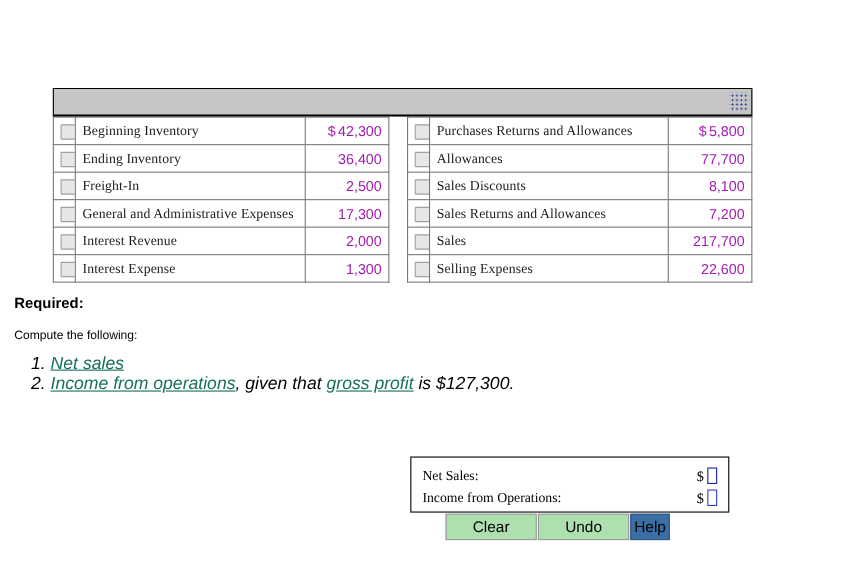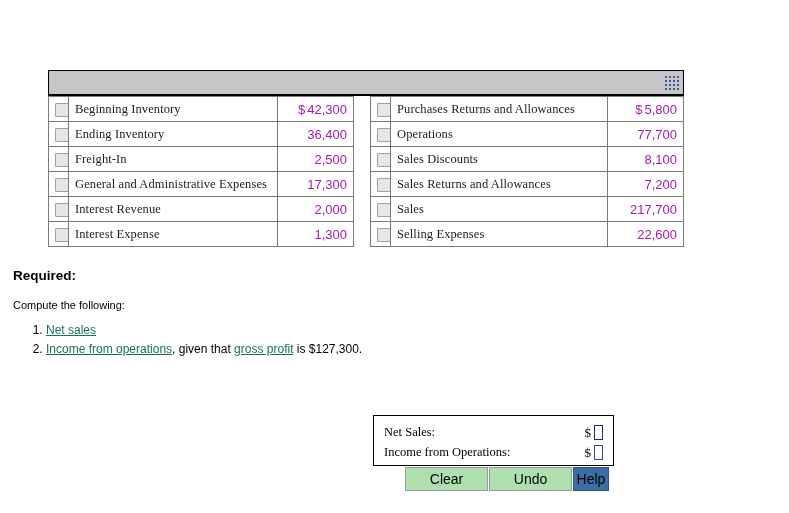--- a/index.html
+++ b/index.html
@@ -14,21 +14,21 @@
     font-size: 13px;
     color: #000000;
     position: relative;
     overflow: hidden;
   }
 
   
   #data-panel {
     position: absolute;
     left: 48px;
-    top: 70px;
+    top: 80px;
     width: 636px;
   }
 
   #panel-header {
     height: 26px;
     background: #c6c6c6;
     border: 1px solid #000000;
     border-bottom: 2px solid #000000;
     box-sizing: border-box;
     position: relative;
@@ -123,37 +123,38 @@
   }
 
   #compute-line {
     font-size: 11px;
     margin: 0 0 10px 0;
   }
 
   #task-list {
     margin: 0;
     padding-left: 33px;
-    font-size: 12px;
+    font-size: 16px;
     line-height: 19px;
+    font-style: italic;
   }
   #task-list li { margin: 0; padding: 0; }
 
   .xlink {
     color: #16705c;
     text-decoration: underline;
     cursor: pointer;
   }
 
   
   #answer-panel {
     position: absolute;
     left: 373px;
     top: 415px;
-    width: 241px;
+    width: 290px;
     border-radius: 17px;
   }
 
   #answer-box {
     border: 1px solid #000000;
     background: #ffffff;
     box-sizing: border-box;
     padding: 7px 10px 6px 10px;
     height: 51px;
   }
@@ -290,21 +291,21 @@
           <td class="cb-cell">
             <span class="row-checkbox"></span>
           </td>
           <td class="label-cell">Purchases Returns and Allowances</td>
           <td class="value-cell"><span class="dollar">$</span><span>5,800</span></td>
         </tr>
         <tr class="acct-row">
           <td class="cb-cell">
             <span class="row-checkbox"></span>
           </td>
-          <td class="label-cell">Operations</td>
+          <td class="label-cell">Allowances</td>
           <td class="value-cell"><span class="dollar"></span><span>77,700</span></td>
         </tr>
         <tr class="acct-row">
           <td class="cb-cell">
             <span class="row-checkbox"></span>
           </td>
           <td class="label-cell">Sales Discounts</td>
           <td class="value-cell"><span class="dollar"></span><span>8,100</span></td>
         </tr>
         <tr class="acct-row">

